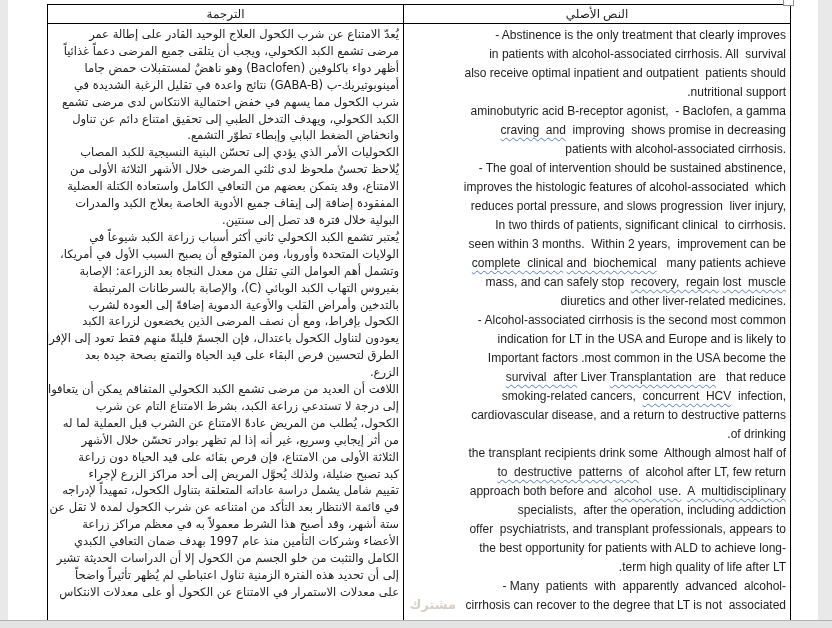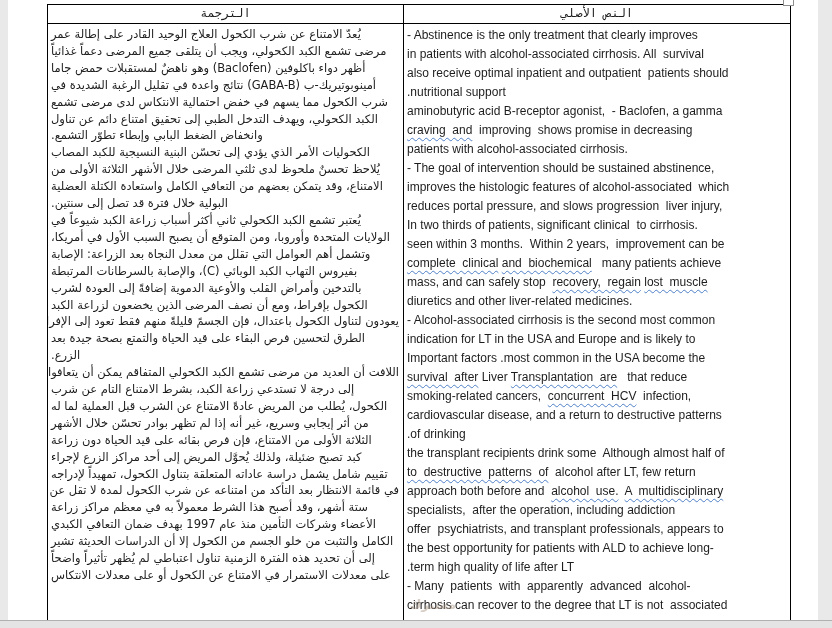--- a/index.html
+++ b/index.html
@@ -17,30 +17,30 @@
     border:1px solid #000;
     display:flex; flex-direction:column;
   }
   .thead { display:flex; height:19px; border-bottom:1px solid #000; flex:0 0 auto; }
   .tbody { display:flex; flex:1 1 auto; min-height:0; }
   .th, .td { overflow:hidden; }
   .th-ar, .td-ar { width:356px; border-right:1px solid #000; }
   .th-en, .td-en { width:386px; }
   .th {
     text-align:center; font-size:12px; line-height:18px; color:#1d1d1d;
-    direction:rtl; font-family:Liberation Mono, monospace;
+    direction:rtl; font-family:Liberation Serif, serif;
   }
   .td { padding:2px 4px 0 3px; }
   .en-line {
-    white-space:pre; direction:ltr;
+    white-space:pre; text-align:right; direction:ltr;
     font-size:12px; line-height:19px; color:#1d1d1d;
     font-family:"Liberation Sans", sans-serif;
   }
   .ar-line {
-    white-space:pre; text-align:left; direction:rtl;
+    white-space:pre; text-align:right; direction:rtl;
     font-size:11.5px; line-height:16.9px; color:#1d1d1d;
     font-family:"DejaVu Sans", sans-serif;
   }
   .sq {
     text-decoration-line:underline;
     text-decoration-style:wavy;
     text-decoration-color:#4f81c7;
     text-decoration-thickness:1px;
     text-underline-offset:3px;
   }
@@ -76,20 +76,21 @@
               <div class="ar-line">يُعدّ الامتناع عن شرب الكحول العلاج الوحيد القادر على إطالة عمر</div>
               <div class="ar-line">مرضى تشمع الكبد الكحولي، ويجب أن يتلقى جميع المرضى دعماً غذائياً</div>
               <div class="ar-line">أظهر دواء باكلوفين (Baclofen) وهو ناهضٌ لمستقبلات حمض جاما</div>
               <div class="ar-line">أمينوبوتيريك-ب (GABA-B) نتائج واعدة في تقليل الرغبة الشديدة في</div>
               <div class="ar-line">شرب الكحول مما يسهم في خفض احتمالية الانتكاس لدى مرضى تشمع</div>
               <div class="ar-line">الكبد الكحولي، ويهدف التدخل الطبي إلى تحقيق امتناع دائم عن تناول</div>
               <div class="ar-line">وانخفاض الضغط البابي وإبطاء تطوّر التشمع.</div>
               <div class="ar-line">الكحوليات الأمر الذي يؤدي إلى تحسّن البنية النسيجية للكبد المصاب</div>
               <div class="ar-line">يُلاحظ تحسنٌ ملحوظ لدى ثلثي المرضى خلال الأشهر الثلاثة الأولى من</div>
               <div class="ar-line">الامتناع، وقد يتمكن بعضهم من التعافي الكامل واستعادة الكتلة العضلية</div>
+              <div class="ar-line">المفقودة إضافة إلى إيقاف جميع الأدوية الخاصة بعلاج الكبد والمدرات</div>
               <div class="ar-line">البولية خلال فترة قد تصل إلى سنتين.</div>
               <div class="ar-line">يُعتبر تشمع الكبد الكحولي ثاني أكثر أسباب زراعة الكبد شيوعاً في</div>
               <div class="ar-line">الولايات المتحدة وأوروبا، ومن المتوقع أن يصبح السبب الأول في أمريكا،</div>
               <div class="ar-line">وتشمل أهم العوامل التي تقلل من معدل النجاة بعد الزراعة: الإصابة</div>
               <div class="ar-line">بفيروس التهاب الكبد الوبائي (C)، والإصابة بالسرطانات المرتبطة</div>
               <div class="ar-line">بالتدخين وأمراض القلب والأوعية الدموية إضافةً إلى العودة لشرب</div>
               <div class="ar-line">الكحول بإفراط، ومع أن نصف المرضى الذين يخضعون لزراعة الكبد</div>
               <div class="ar-line">يعودون لتناول الكحول باعتدال، فإن الجسمً قليلةً منهم فقط تعود إلى الإفراط</div>
               <div class="ar-line">الطرق لتحسين فرص البقاء على قيد الحياة والتمتع بصحة جيدة بعد</div>
               <div class="ar-line">الزرع.</div>

